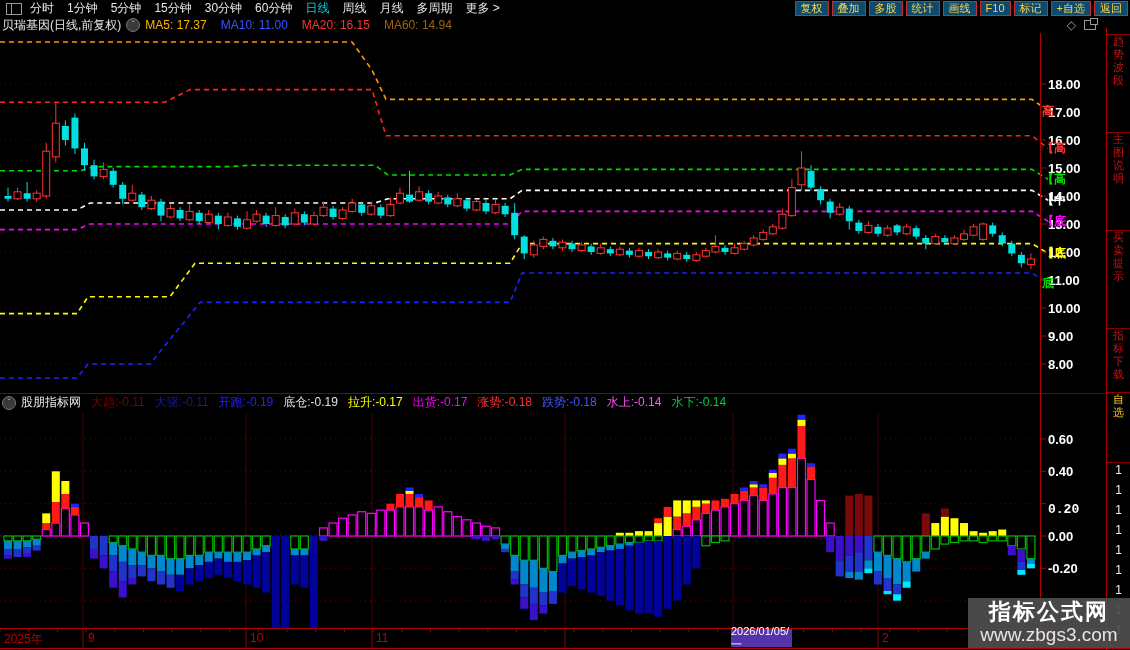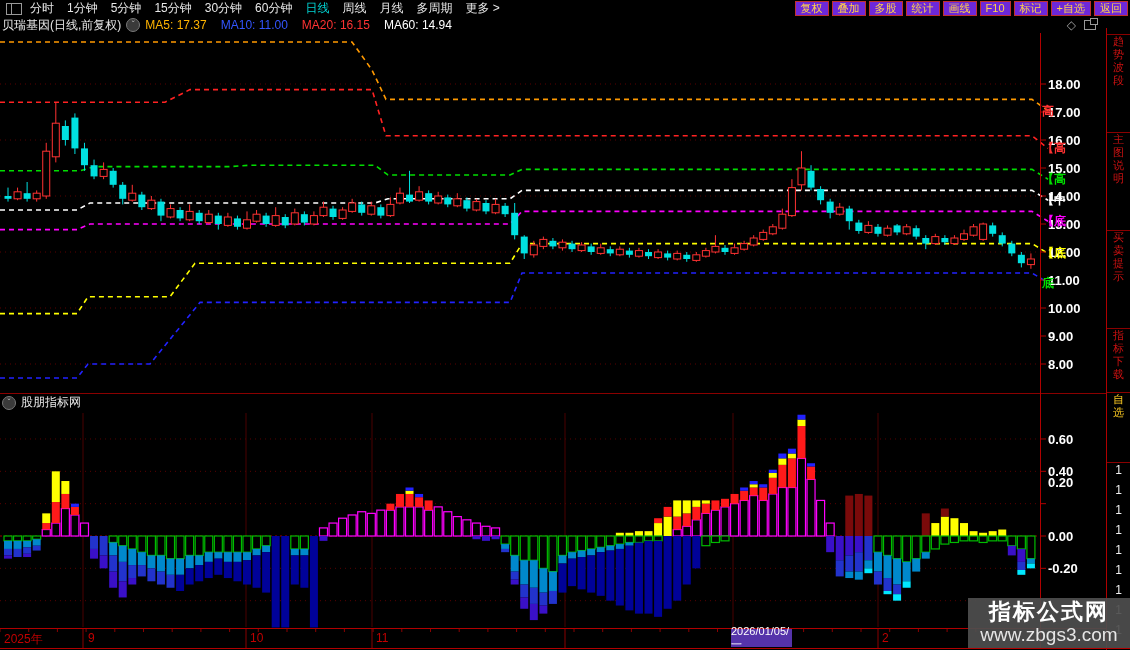--- a/index.html
+++ b/index.html
@@ -5,21 +5,21 @@
   html,body{margin:0;padding:0;background:#000;}
   #app{position:relative;width:1130px;height:650px;background:#000;overflow:hidden;
        font-family:"Liberation Sans","DejaVu Sans",sans-serif;}
   
   #menubar{position:absolute;left:0;top:0;width:1130px;height:17px;display:flex;align-items:center;}
   .win-icon{display:inline-block;width:14px;height:10px;border:1px solid #999;margin:0 8px 0 6px;position:relative;}
   .win-icon i{position:absolute;left:4px;top:0;bottom:0;border-left:1px solid #999;}
   .menu-item{color:#e8e8e8;font-size:12px;margin-right:13px;white-space:nowrap;cursor:default;}
   .menu-item.active{color:#00d2d2;}
   #menu-right{margin-left:auto;display:flex;gap:3px;padding-right:2px;}
-  .tb-btn{background:#6d28d9;border:1px solid #c03030;color:#ffd24a;font-size:11px;
+  .tb-btn{background:#0c4a6e;border:1px solid #c03030;color:#ffd24a;font-size:11px;
           padding:0 5px;height:13px;line-height:13px;white-space:nowrap;}
   
   #titlebar{position:absolute;left:0;top:17px;width:1130px;height:16px;display:flex;align-items:center;}
   .sym-title{color:#e8e8e8;font-size:12px;margin-left:2px;}
   .chev-circle{display:inline-block;width:12px;height:12px;border-radius:50%;background:#3a3a3a;border:1px solid #777;
                color:#bbb;font-size:9px;line-height:11px;text-align:center;margin:0 5px;}
   .ma-val{font-size:12px;margin-right:14px;white-space:nowrap;}
   .corner-ic{color:#999;font-size:12px;}
   .pane-ic{display:inline-block;width:10px;height:8px;border:1px solid #999;position:relative;margin-left:8px;}
   .pane-ic i{position:absolute;right:-3px;top:-3px;width:6px;height:5px;border:1px solid #999;background:#000;}
@@ -1131,50 +1131,62 @@
       </span>
   </div>
 
   <div id="titlebar">
     <span class="sym-title">贝瑞基因(日线,前复权)</span>
     <span class="chev-circle">ˇ</span>
     <span id="ma-row" style="display:flex;">
         <span class="ma-val" style="color: rgb(255, 180, 0);">MA5: 17.37</span>
         <span class="ma-val" style="color: rgb(51, 85, 255);">MA10: 11.00</span>
         <span class="ma-val" style="color: rgb(255, 51, 51);">MA20: 16.15</span>
-        <span class="ma-val" style="color: #ffffff;">MA60: 14.94</span>
+        <span class="ma-val" style="color: #a16207;">MA60: 14.94</span>
       </span>
     <span style="margin-left:auto;margin-right:34px;display:flex;align-items:center;">
       <span class="corner-ic">◇</span>
       <span class="pane-ic">
           <i></i>
         </span>
     </span>
   </div>
 
   <div id="ind-titlebar">
     <span class="chev-circle" style="margin-left:2px;">ˇ</span>
     <span class="ind-title">股朋指标网</span>
+    <span id="ind-labels" style="display:flex;">
+        <span class="ind-label" style="color: rgb(122, 0, 0);">大趋:-0.11</span>
+        <span class="ind-label" style="color: rgb(26, 26, 138);">大驱:-0.11</span>
+        <span class="ind-label" style="color: rgb(34, 34, 255);">开跑:-0.19</span>
+        <span class="ind-label" style="color: rgb(224, 224, 224);">底仓:-0.19</span>
+        <span class="ind-label" style="color: rgb(255, 255, 0);">拉升:-0.17</span>
+        <span class="ind-label" style="color: rgb(255, 0, 255);">出货:-0.17</span>
+        <span class="ind-label" style="color: rgb(255, 51, 51);">涨势:-0.18</span>
+        <span class="ind-label" style="color: rgb(68, 85, 255);">跌势:-0.18</span>
+        <span class="ind-label" style="color: rgb(255, 85, 255);">水上:-0.14</span>
+        <span class="ind-label" style="color: rgb(0, 204, 68);">水下:-0.14</span>
+      </span>
   </div>
 
   <div id="overlays">
       <div class="yaxis-lbl" style="top: 77px;">18.00</div>
       <div class="yaxis-lbl" style="top: 105px;">17.00</div>
       <div class="yaxis-lbl" style="top: 133px;">16.00</div>
       <div class="yaxis-lbl" style="top: 161px;">15.00</div>
       <div class="yaxis-lbl" style="top: 189px;">14.00</div>
       <div class="yaxis-lbl" style="top: 217px;">13.00</div>
       <div class="yaxis-lbl" style="top: 245px;">12.00</div>
       <div class="yaxis-lbl" style="top: 273px;">11.00</div>
       <div class="yaxis-lbl" style="top: 301px;">10.00</div>
       <div class="yaxis-lbl" style="top: 329px;">9.00</div>
       <div class="yaxis-lbl" style="top: 357px;">8.00</div>
       <div class="yaxis-lbl" style="top: 431.98px;">0.60</div>
       <div class="yaxis-lbl" style="top: 464.32px;">0.40</div>
-      <div class="yaxis-lbl" style="top: 475px;">0.20</div>
+      <div class="yaxis-lbl" style="top: 502px; font-family: Liberation Mono, monospace;">0.20</div>
       <div class="yaxis-lbl" style="top: 529px;">0.00</div>
       <div class="yaxis-lbl" style="top: 561.34px;">-0.20</div>
       <div class="band-lbl" style="color: rgb(255, 51, 51); top: 102.6px;">高</div>
       <div class="band-lbl" style="color: rgb(255, 51, 51); top: 140.4px;">【高</div>
       <div class="band-lbl" style="color: rgb(0, 221, 0); top: 171.2px;">【高</div>
       <div class="band-lbl" style="color: rgb(255, 255, 255); top: 192.2px;">【中</div>
       <div class="band-lbl" style="color: rgb(255, 0, 255); top: 213.2px;">【底</div>
       <div class="band-lbl" style="color: rgb(255, 255, 0); top: 245.4px;">【底</div>
       <div class="band-lbl" style="color: rgb(0, 221, 0); top: 274.8px;">底</div>
       <div class="date-lbl" style="left: 4px;">2025年</div>

